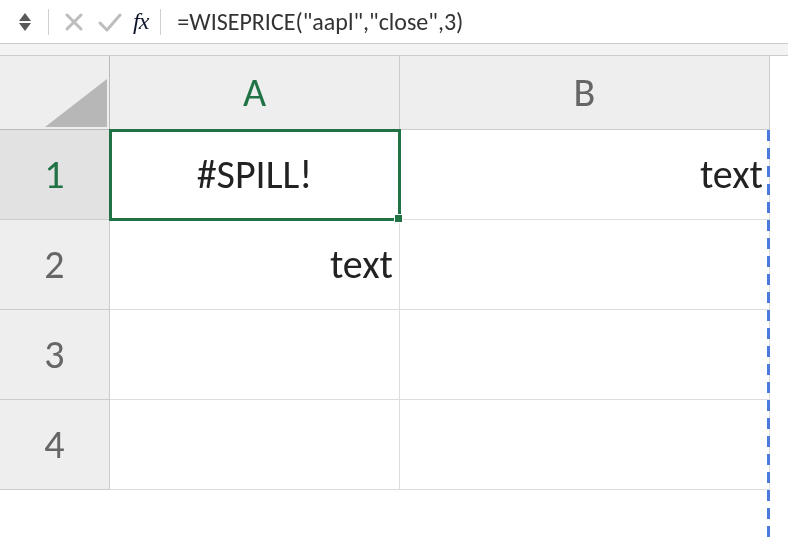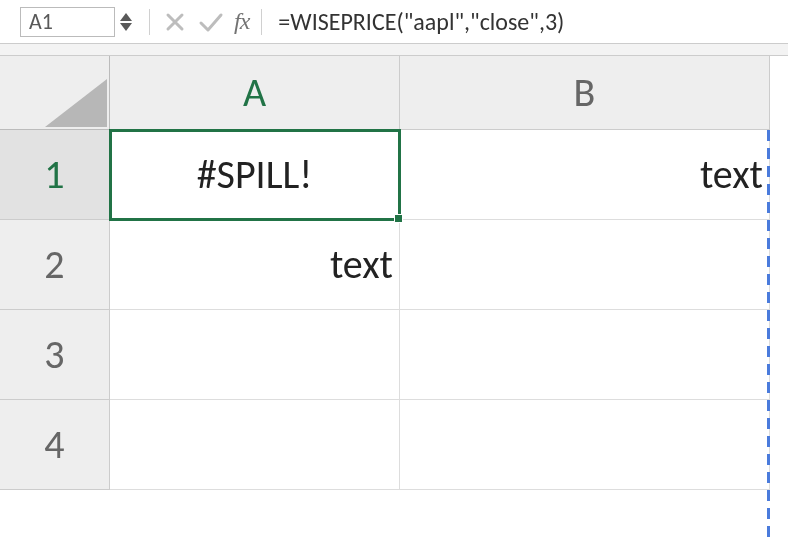--- a/index.html
+++ b/index.html
@@ -46,21 +46,21 @@
       height: 30px;
       display: flex;
       align-items: center;
       justify-content: center;
       color: #b0b0b0;
     }
     .fx-label {
       font-style: italic;
       font-family: "Cambria Math", Georgia, serif;
       font-size: 24px;
-      color: #737373;
+      color: #0f172a;
       padding: 0 2px;
       letter-spacing: -1px;
     }
     .formula-input {
       flex: 1;
       font-size: 24px;
       color: #333;
       padding-left: 6px;
       height: 30px;
       display: flex;
@@ -151,23 +151,20 @@
       position: absolute;
       background-image: linear-gradient(to right, #4a7bdc 60%, transparent 0%);
     }
     .spill-range .v { width: 3px; height: 100%; background-image: linear-gradient(to bottom, #4a7bdc 60%, transparent 0%); background-size: 3px 18px; background-repeat: repeat-y; }
     .spill-range .right { right: 0; top: 0; }
   </style>
 </head>
 <body>
 
 <div class="formula-bar">
-  <div class="name-box">
-    <span>A1</span>
-  </div>
   <div class="stepper">
     <svg width="14" height="10">
         <polygon points="7,1 13,9 1,9" fill="#595959"></polygon>
       </svg>
     <svg width="14" height="10">
         <polygon points="1,1 13,1 7,9" fill="#595959"></polygon>
       </svg>
   </div>
   <div class="vdiv"></div>
   <div class="fb-btn">

